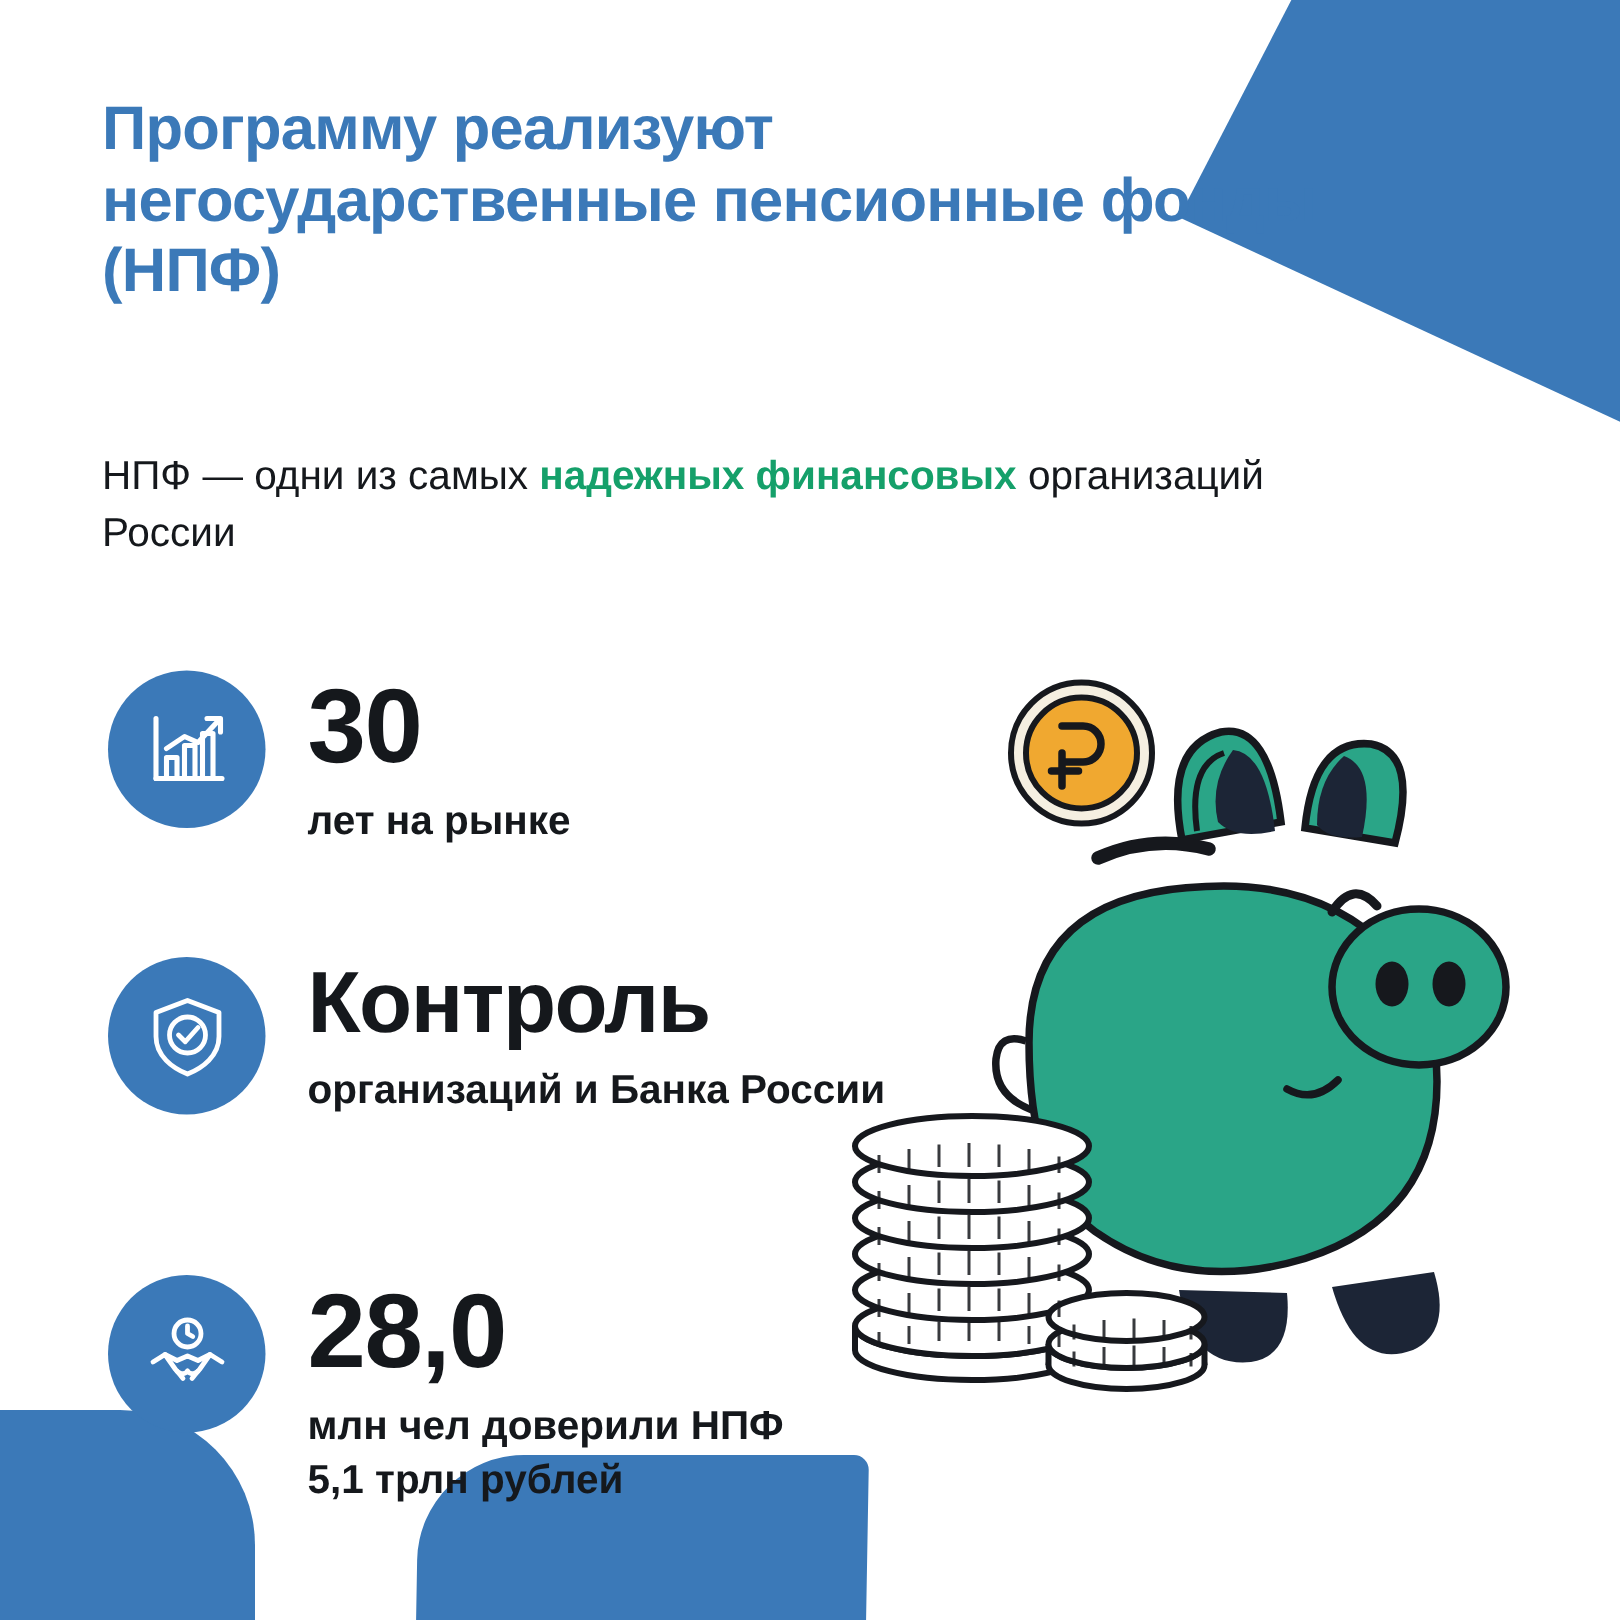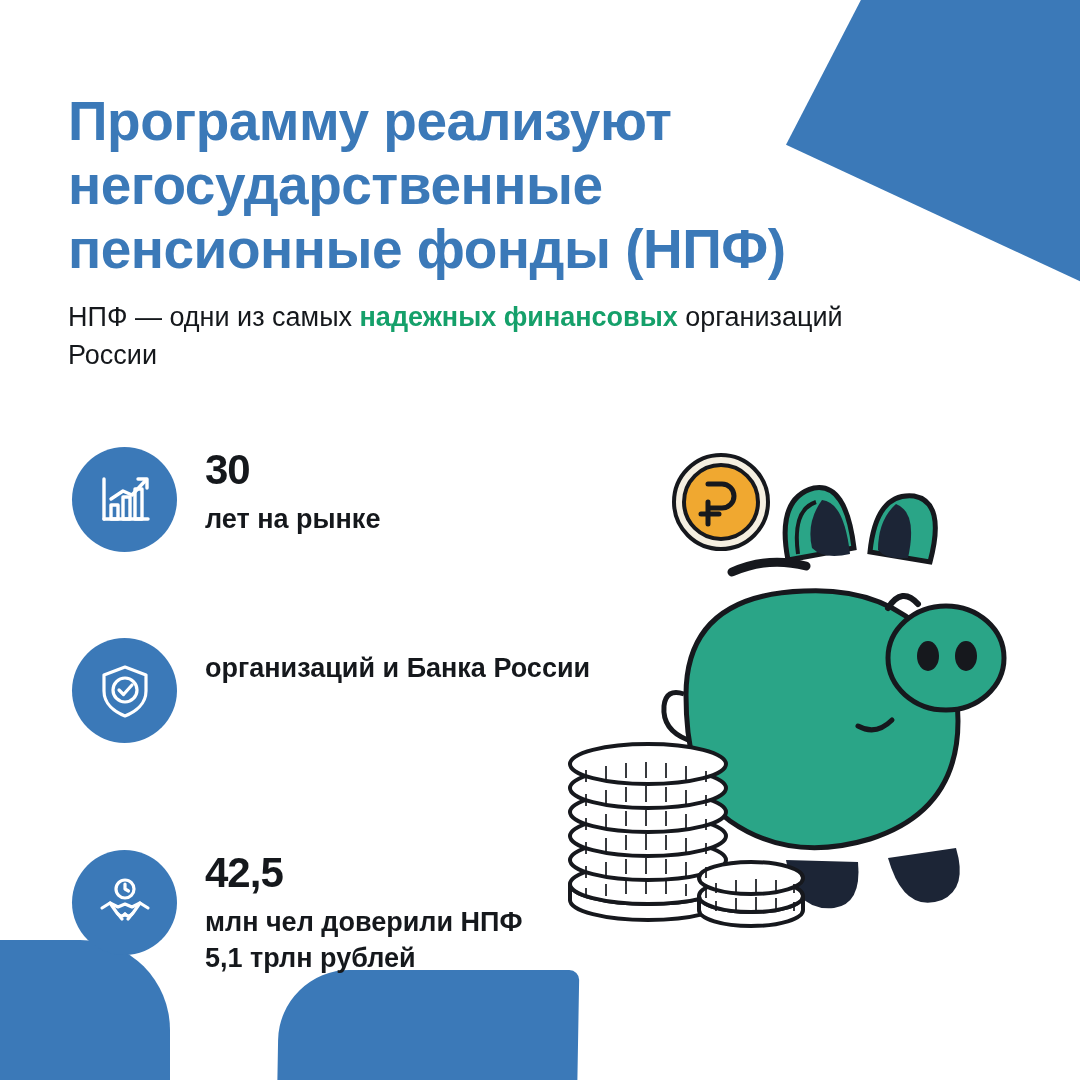--- a/index.html
+++ b/index.html
@@ -41,25 +41,24 @@
     border-top-right-radius: 10px;
     transform: skewX(-1deg);
   }
 
   
   .headline {
     position: absolute;
     left: 68px; top: 62px;
     width: 840px;
     color: #3b79b8;
-    font-size: 55px;
+    font-size: 41px;
     font-weight: bold;
     line-height: 1.16;
     letter-spacing: -0.5px;
-    margin-top: 28px;
   }
 
   
   .subtitle {
     position: absolute;
     left: 68px; top: 298px;
     width: 790px;
     font-size: 27px;
     line-height: 1.42;
     color: #15181c;
@@ -89,21 +88,21 @@
     justify-content: center;
     flex: 0 0 auto;
   }
   .badge svg { display: block; }
 
   .stat-text {
     margin-left: 28px;
     padding-top: 2px;
   }
   .stat-value {
-    font-size: 42px;
+    font-size: 70px;
     font-weight: bold;
     color: #15181c;
     line-height: 1.0;
     letter-spacing: -1px;
   }
   .stat-value.word { font-size: 58px; }
   .stat-caption {
     margin-top: 10px;
     font-size: 27px;
     font-weight: bold;
@@ -154,38 +153,39 @@
 
   <div class="stat stat-2">
     <div class="badge">
       <svg width="62" height="62" viewBox="0 0 62 62" fill="none" stroke="#ffffff" stroke-width="3.2" stroke-linecap="round" stroke-linejoin="round">
         <path d="M31 7 L52 15 V31 C52 44 41 52 31 56 C21 52 10 44 10 31 V15 Z"></path>
         <circle cx="31" cy="30" r="12"></circle>
         <path d="M25 30 L29.5 34.5 L38 25"></path>
       </svg>
     </div>
     <div class="stat-text">
+      <div class="stat-value word">Контроль</div>
       <div class="stat-caption">организаций и Банка России</div>
     </div>
   </div>
 
   <div class="stat stat-3">
     <div class="badge">
       <svg width="62" height="62" viewBox="0 0 62 62" fill="none" stroke="#ffffff" stroke-width="3.2" stroke-linecap="round" stroke-linejoin="round">
         <circle cx="31" cy="17" r="9"></circle>
         <path d="M31 12 V17 L34.5 19"></path>
         <path d="M8 36 L16 31 L24 35 L31 32 L38 35 L46 31 L54 36"></path>
         <path d="M16 31 L23 41 C25 44 29 45 31 42"></path>
         <path d="M46 31 L39 41 C37 44 33 45 31 42"></path>
         <path d="M24 42 L28 47"></path>
         <path d="M38 42 L34 47"></path>
       </svg>
     </div>
     <div class="stat-text">
-      <div class="stat-value">42,5</div>
+      <div class="stat-value">28,0</div>
       <div class="stat-caption" style="white-space:pre-line">млн чел доверили НПФ
 5,1 трлн рублей</div>
     </div>
   </div>
 
   <div class="illustration">
     <svg viewBox="0 0 520 520" fill="none">
 
       <g>
         <circle cx="185" cy="62" r="47" fill="#f5efe1" stroke="#16181d" stroke-width="4"></circle>

